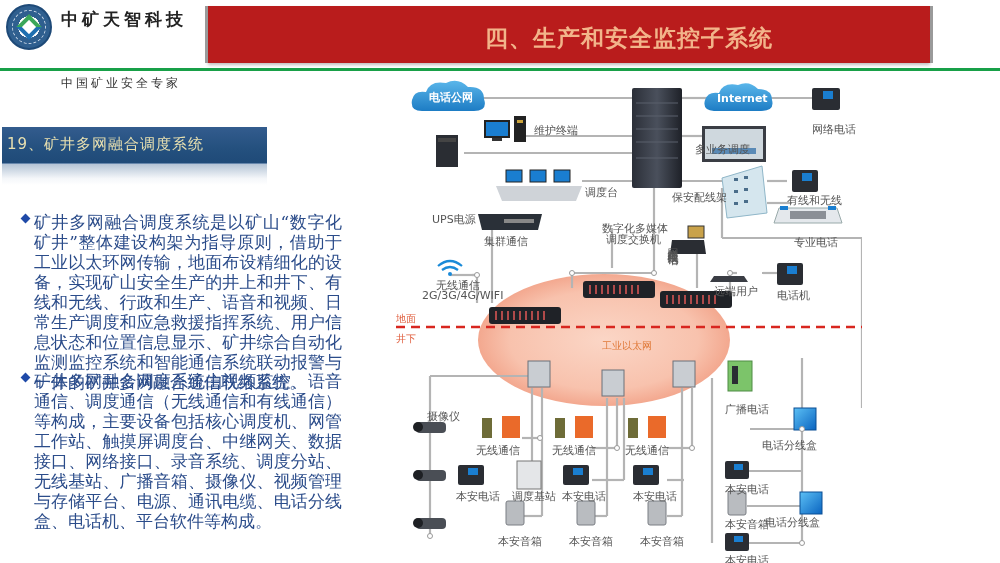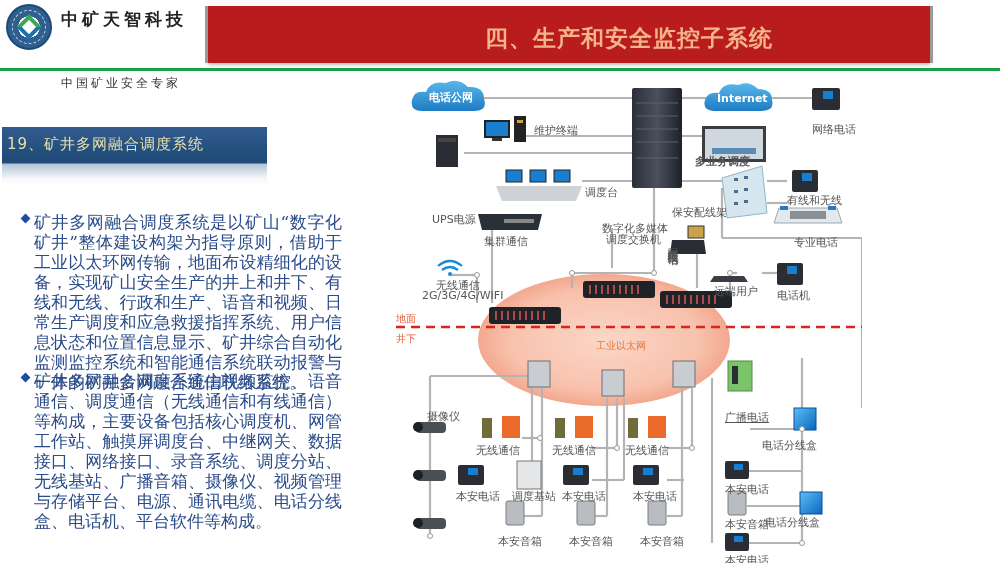--- a/index.html
+++ b/index.html
@@ -366,51 +366,51 @@
       </g>
     </svg>
 
     <span class="cloud-lbl" style="left:37px;top:12px;">电话公网</span>
     <span class="cloud-lbl" style="left:325px;top:14px;">Internet</span>
 
     <span class="lbl" style="left:142px;top:45px;">维护终端</span>
     <span class="lbl" style="left:40px;top:96px;margin-top:38px;">UPS电源</span>
     <span class="lbl" style="left:193px;top:107px;">调度台</span>
     <span class="lbl" style="left:420px;top:44px;">网络电话</span>
-    <span class="lbl" style="left:303px;top:76px;font-weight:bold;">多业务调度</span>
-    <span class="lbl" style="left:280px;top:127px;">保安配线架</span>
+    <span class="lbl" style="left:303px;top:64px;">多业务调度</span>
+    <span class="lbl" style="left:280px;top:112px;">保安配线架</span>
     <span class="lbl" style="left:395px;top:115px;">有线和无线</span>
     <span class="lbl" style="left:402px;top:157px;">专业电话</span>
     <span class="lbl" style="left:92px;top:156px;">集群通信</span>
     <span class="lbl" style="left:210px;top:143px;">数字化多媒体</span>
     <span class="lbl" style="left:214px;top:154px;">调度交换机</span>
     <span class="lbl" style="left:44px;top:200px;">无线通信</span>
     <span class="lbl" style="left:30px;top:211px;">2G/3G/4G/WIFI</span>
     <span class="lbl lbl-v" style="left:272px;top:162px;">网络视频电话</span>
     <span class="lbl" style="left:322px;top:206px;">远端用户</span>
     <span class="lbl" style="left:385px;top:210px;">电话机</span>
 
     <span class="zone-lbl" style="left:4px;top:234px;">地面</span>
     <span class="zone-lbl" style="left:4px;top:254px;">井下</span>
-    <span class="eth-lbl" style="left:204px;top:261px;">工业以太网</span>
+    <span class="eth-lbl" style="left:210px;top:261px;">工业以太网</span>
 
     <span class="lbl" style="left:35px;top:331px;">摄像仪</span>
     <span class="lbl" style="left:84px;top:365px;">无线通信</span>
     <span class="lbl" style="left:160px;top:365px;">无线通信</span>
     <span class="lbl" style="left:233px;top:365px;">无线通信</span>
 
     <span class="lbl" style="left:64px;top:411px;">本安电话</span>
     <span class="lbl" style="left:120px;top:411px;">调度基站</span>
     <span class="lbl" style="left:170px;top:411px;">本安电话</span>
     <span class="lbl" style="left:241px;top:411px;">本安电话</span>
 
     <span class="lbl" style="left:106px;top:456px;">本安音箱</span>
     <span class="lbl" style="left:177px;top:456px;">本安音箱</span>
     <span class="lbl" style="left:248px;top:456px;">本安音箱</span>
 
-    <span class="lbl" style="left:333px;top:332px;text-decoration:underline;">广播电话</span>
+    <span class="lbl" style="left:333px;top:324px;">广播电话</span>
     <span class="lbl" style="left:370px;top:360px;">电话分线盒</span>
     <span class="lbl" style="left:333px;top:404px;">本安电话</span>
     <span class="lbl" style="left:333px;top:439px;">本安音箱</span>
     <span class="lbl" style="left:373px;top:437px;">电话分线盒</span>
     <span class="lbl" style="left:333px;top:475px;">本安电话</span>
   </div>
 </div>
 
 </body></html>

